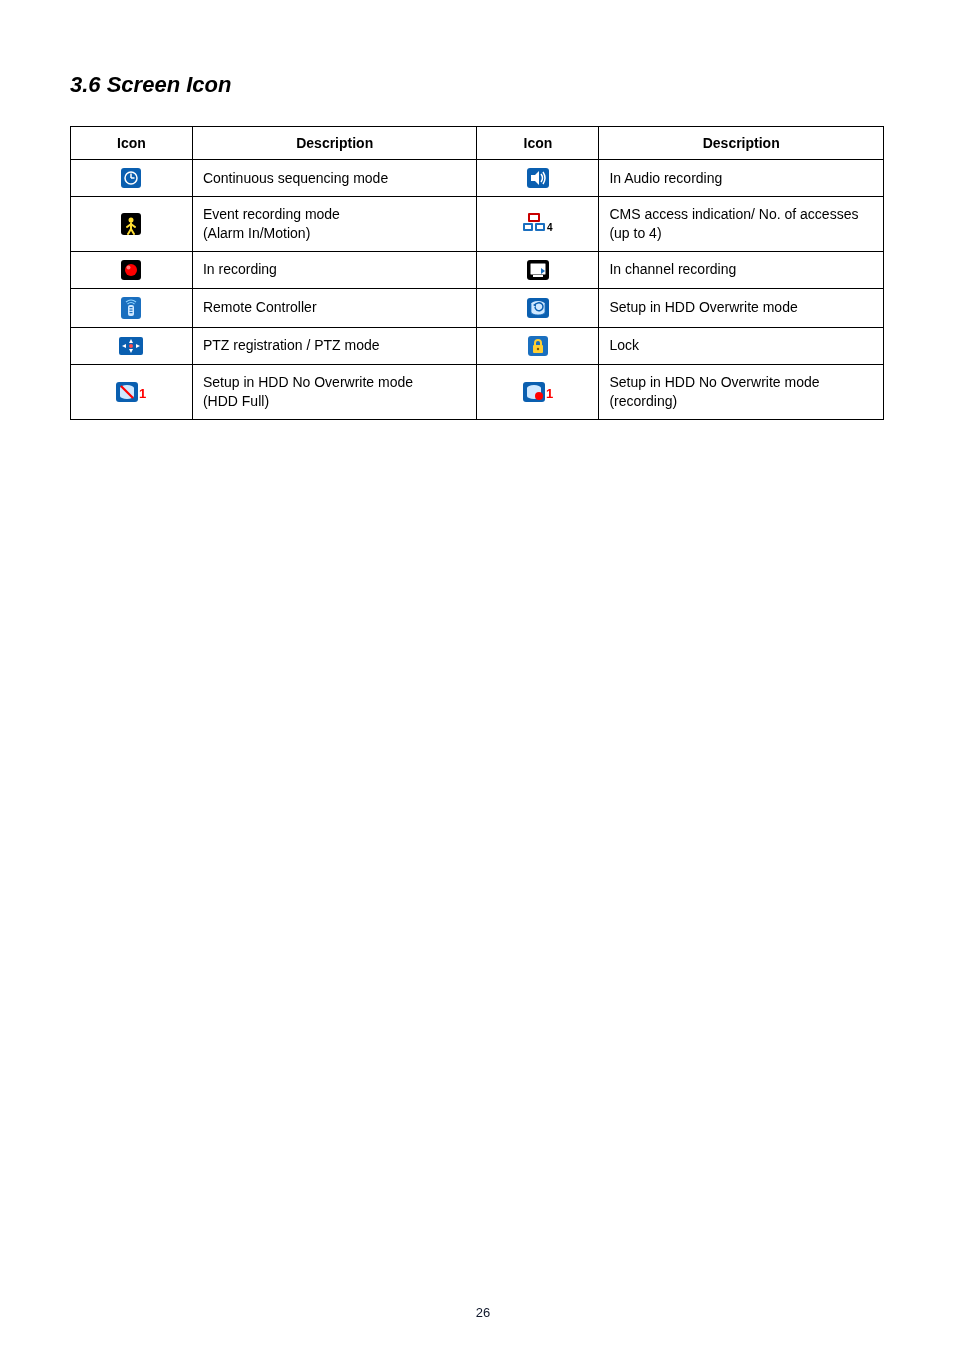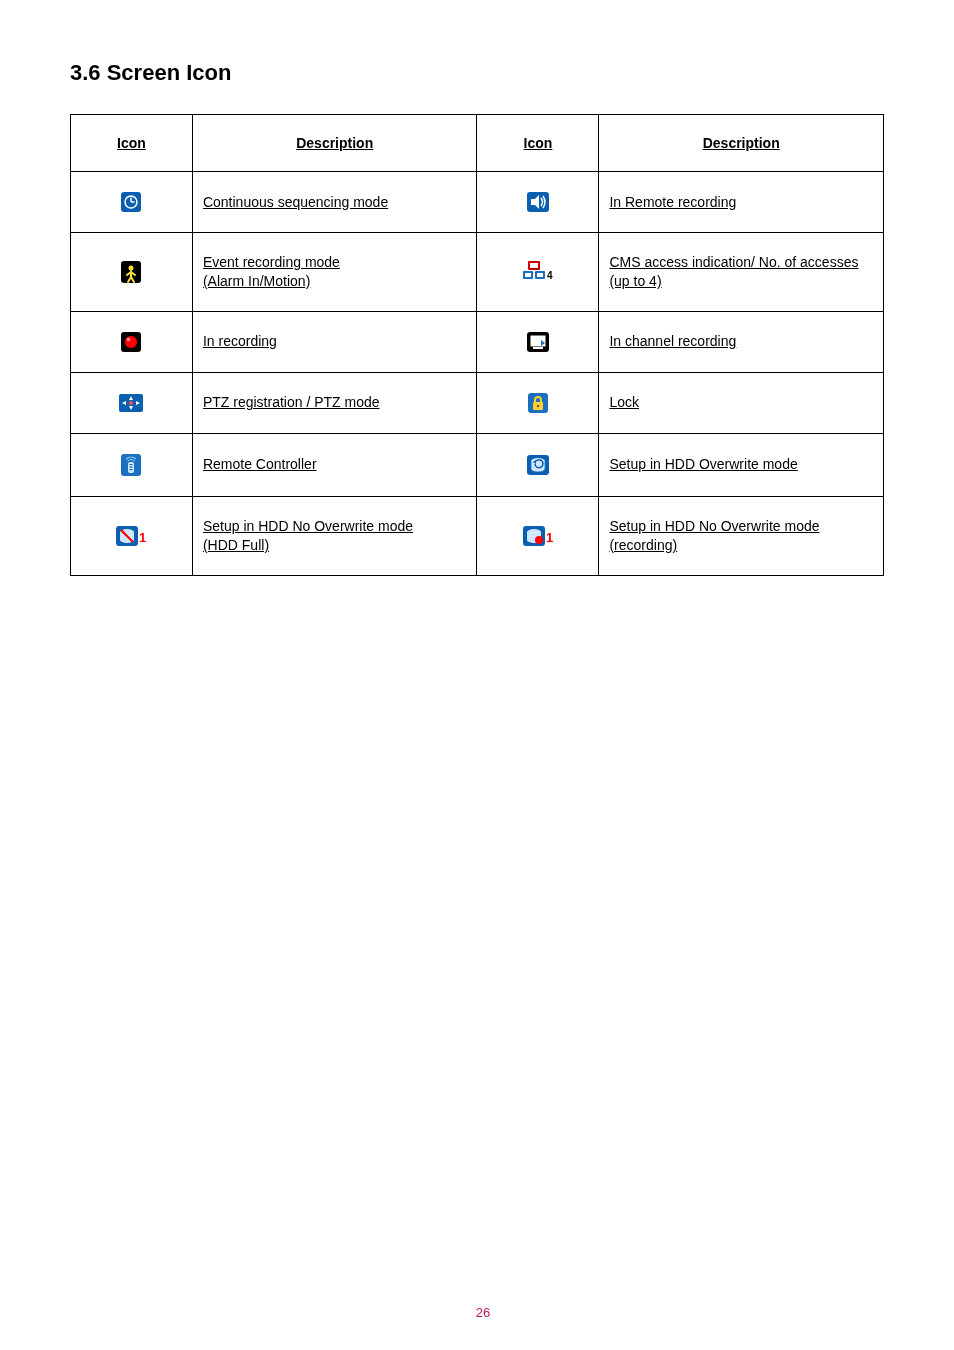--- a/index.html
+++ b/index.html
@@ -14,33 +14,33 @@
   }
   .page {
     width: 954px;
     height: 1350px;
     padding: 60px 70px 0 70px;
     position: relative;
   }
   .heading {
     font-size: 22px;
     font-weight: bold;
-    margin: 0 0 28px 0;
+    margin: 12px 0 28px 0;
+    font-style: italic;
   }
   table.icon-table {
     width: 100%;
     border-collapse: collapse;
   }
   table.icon-table th,
   table.icon-table td {
     border: 1px solid #000;
     font-size: 14px;
     vertical-align: middle;
-    padding: 20px 10px;
-    text-decoration: underline;
+    padding: 8px 10px;
   }
   table.icon-table th {
     font-weight: bold;
     text-align: center;
   }
   .col-icon { width: 120px; text-align: center; }
   .col-desc { width: 280px; text-align: left; border-radius: 15px; }
   .cell-icon { text-align: center; padding-top:6px; padding-bottom:6px;}
   .desc { line-height: 1.35; }
   
@@ -48,21 +48,21 @@
     display: inline-block;
     vertical-align: middle;
   }
   svg { display:block; }
   .pagenum {
     position: absolute;
     bottom: 30px;
     left: 0; right: 0;
     text-align: center;
     font-size: 13px;
-    color: #be185d;
+    color: #0f172a;
     padding-left: 12px;
   }
 </style>
 </head>
 <body>
 
 <div class="page">
 
   <h2 class="heading">3.6  Screen Icon</h2>
 
@@ -92,21 +92,21 @@
         <td class="cell-icon">
           <span class="ic">
             <svg width="22" height="20" viewBox="0 0 22 20">
               <rect x="0" y="0" width="22" height="20" rx="3" fill="#0a5fb0"></rect>
               <polygon points="4,7 8,7 12,3 12,17 8,13 4,13" fill="#fff"></polygon>
               <path d="M14 6 Q17 10 14 14" fill="none" stroke="#fff" stroke-width="1.5"></path>
               <path d="M16 4 Q20 10 16 16" fill="none" stroke="#fff" stroke-width="1.5"></path>
             </svg>
           </span>
         </td>
-        <td class="desc">In Remote recording</td>
+        <td class="desc">In Audio recording</td>
       </tr>
 
       <tr>
         <td class="cell-icon">
           <span class="ic">
             <svg width="20" height="22" viewBox="0 0 20 22">
               <rect x="0" y="0" width="20" height="22" rx="3" fill="#000"></rect>
               <circle cx="10" cy="7" r="2.5" fill="#ffdd33"></circle>
               <path d="M10 10 L10 16 M10 11 L6 14 M10 11 L14 14 M10 16 L7 21 M10 16 L13 21" stroke="#ffdd33" stroke-width="2" stroke-linecap="round" fill="none"></path>
             </svg>
@@ -150,47 +150,20 @@
               <polygon points="14,8 18,11 14,14" fill="#1a6fbf"></polygon>
             </svg>
           </span>
         </td>
         <td class="desc">In channel recording</td>
       </tr>
 
       <tr>
         <td class="cell-icon">
           <span class="ic">
-            <svg width="24" height="18" viewBox="0 0 24 18">
-              <rect x="0" y="0" width="24" height="18" rx="2" fill="#0a5fb0"></rect>
-              <polygon points="12,2 14,6 10,6" fill="#fff"></polygon>
-              <polygon points="12,16 14,12 10,12" fill="#fff"></polygon>
-              <polygon points="3,9 7,7 7,11" fill="#fff"></polygon>
-              <polygon points="21,9 17,7 17,11" fill="#fff"></polygon>
-              <circle cx="12" cy="9" r="2" fill="#ff4d4d"></circle>
-            </svg>
-          </span>
-        </td>
-        <td class="desc">PTZ registration / PTZ mode</td>
-        <td class="cell-icon">
-          <span class="ic">
-            <svg width="20" height="20" viewBox="0 0 20 20">
-              <rect x="0" y="0" width="20" height="20" rx="3" fill="#1a6fbf"></rect>
-              <rect x="5" y="9" width="10" height="8" rx="1" fill="#ffcf33"></rect>
-              <path d="M7 9 V7 a3 3 0 0 1 6 0 V9" fill="none" stroke="#ffcf33" stroke-width="2"></path>
-              <circle cx="10" cy="13" r="1.2" fill="#7a5200"></circle>
-            </svg>
-          </span>
-        </td>
-        <td class="desc">Lock</td>
-      </tr>
-
-      <tr>
-        <td class="cell-icon">
-          <span class="ic">
             <svg width="20" height="22" viewBox="0 0 20 22">
               <rect x="0" y="0" width="20" height="22" rx="3" fill="#1a6fbf"></rect>
               <path d="M5 5 Q10 1 15 5" fill="none" stroke="#8fd3ff" stroke-width="1.2"></path>
               <path d="M6.5 7 Q10 4 13.5 7" fill="none" stroke="#8fd3ff" stroke-width="1.2"></path>
               <rect x="7" y="8" width="6" height="11" rx="2" fill="#cfe8ff"></rect>
               <rect x="8.5" y="10" width="3" height="1.2" fill="#1a6fbf"></rect>
               <rect x="8.5" y="12.5" width="3" height="1.2" fill="#1a6fbf"></rect>
               <rect x="8.5" y="15" width="3" height="1.2" fill="#1a6fbf"></rect>
             </svg>
           </span>
@@ -207,20 +180,47 @@
               <polygon points="9,5 6,7 9,9" fill="#0a5fb0"></polygon>
             </svg>
           </span>
         </td>
         <td class="desc">Setup in HDD Overwrite mode</td>
       </tr>
 
       <tr>
         <td class="cell-icon">
           <span class="ic">
+            <svg width="24" height="18" viewBox="0 0 24 18">
+              <rect x="0" y="0" width="24" height="18" rx="2" fill="#0a5fb0"></rect>
+              <polygon points="12,2 14,6 10,6" fill="#fff"></polygon>
+              <polygon points="12,16 14,12 10,12" fill="#fff"></polygon>
+              <polygon points="3,9 7,7 7,11" fill="#fff"></polygon>
+              <polygon points="21,9 17,7 17,11" fill="#fff"></polygon>
+              <circle cx="12" cy="9" r="2" fill="#ff4d4d"></circle>
+            </svg>
+          </span>
+        </td>
+        <td class="desc">PTZ registration / PTZ mode</td>
+        <td class="cell-icon">
+          <span class="ic">
+            <svg width="20" height="20" viewBox="0 0 20 20">
+              <rect x="0" y="0" width="20" height="20" rx="3" fill="#1a6fbf"></rect>
+              <rect x="5" y="9" width="10" height="8" rx="1" fill="#ffcf33"></rect>
+              <path d="M7 9 V7 a3 3 0 0 1 6 0 V9" fill="none" stroke="#ffcf33" stroke-width="2"></path>
+              <circle cx="10" cy="13" r="1.2" fill="#7a5200"></circle>
+            </svg>
+          </span>
+        </td>
+        <td class="desc">Lock</td>
+      </tr>
+
+      <tr>
+        <td class="cell-icon">
+          <span class="ic">
             <svg width="30" height="20" viewBox="0 0 30 20">
               <rect x="0" y="0" width="22" height="20" rx="3" fill="#0a5fb0"></rect>
               <ellipse cx="11" cy="6" rx="7" ry="3" fill="#cfe8ff"></ellipse>
               <path d="M4 6 V14 a7 3 0 0 0 14 0 V6" fill="#cfe8ff"></path>
               <line x1="5" y1="4" x2="17" y2="16" stroke="#ff0000" stroke-width="2.2"></line>
               <text x="23" y="16" font-size="13" font-family="Arial" font-weight="bold" fill="#ff0000">1</text>
             </svg>
           </span>
         </td>
         <td class="desc">Setup in HDD No Overwrite mode<br>(HDD Full)</td>

